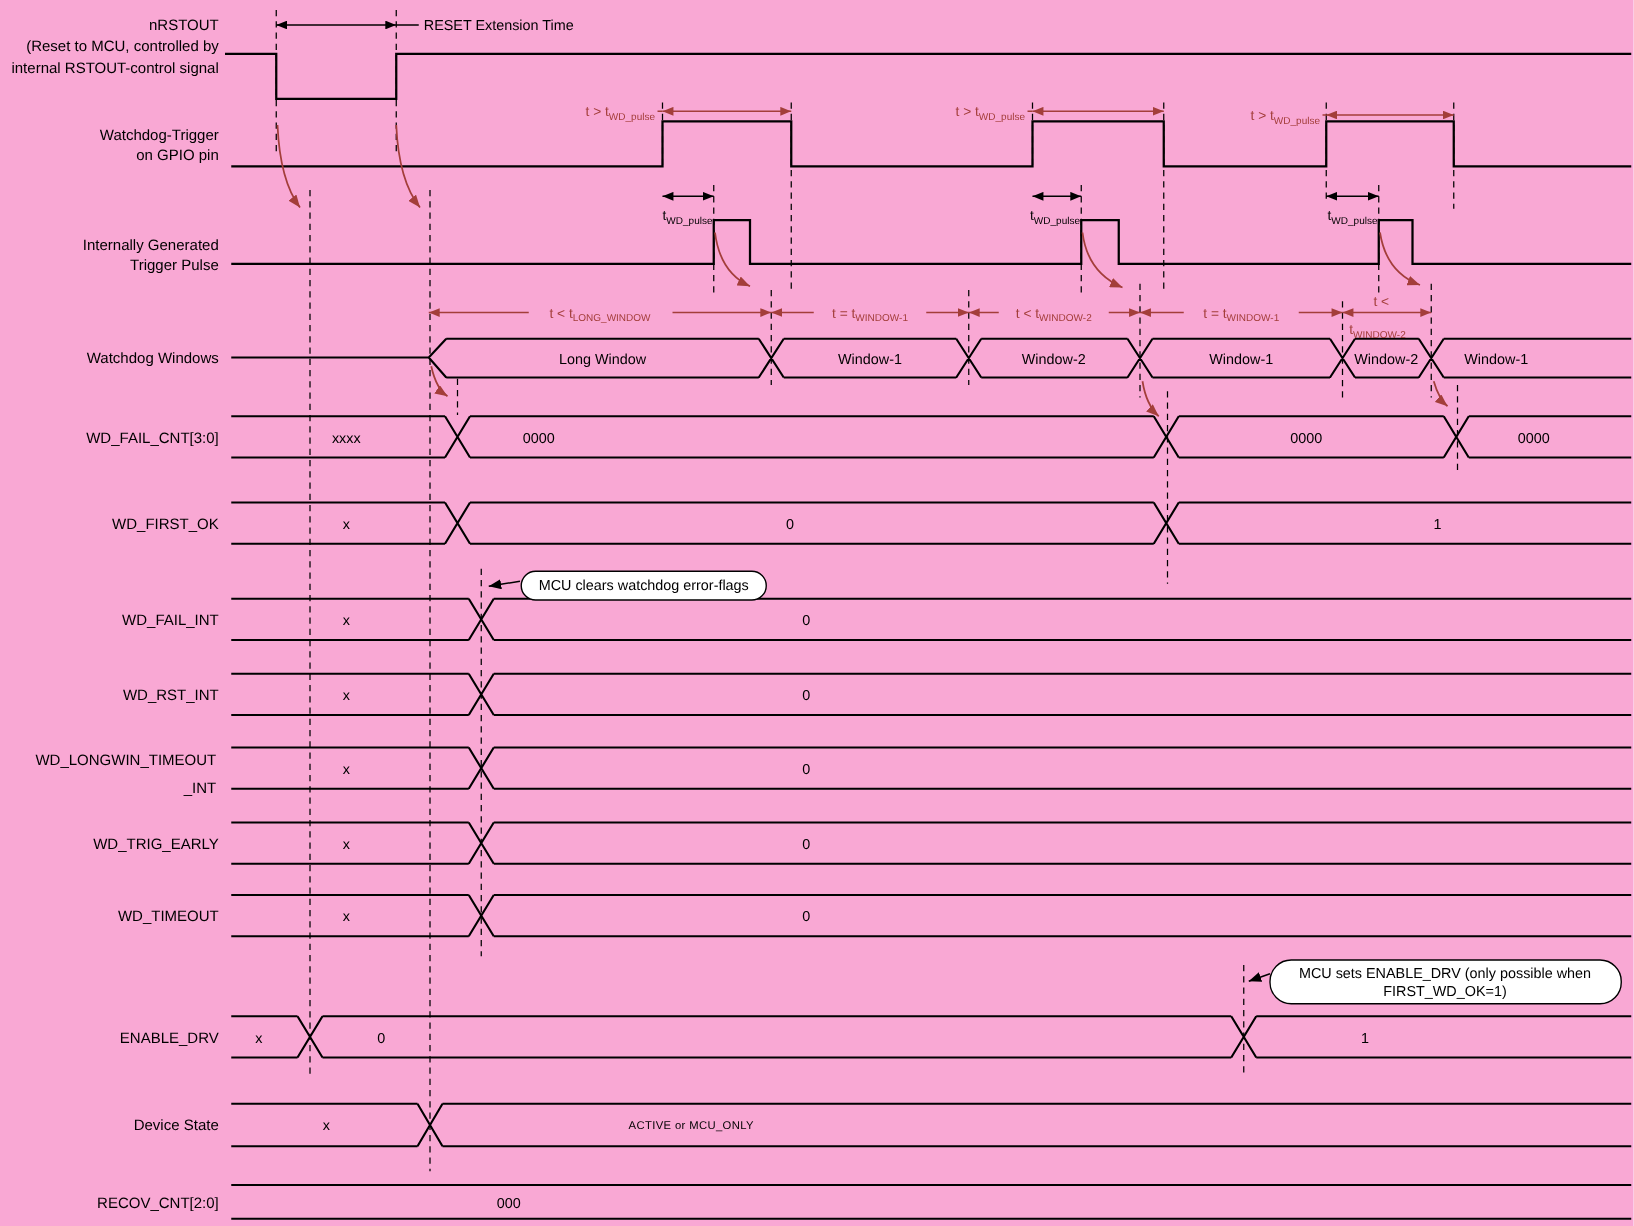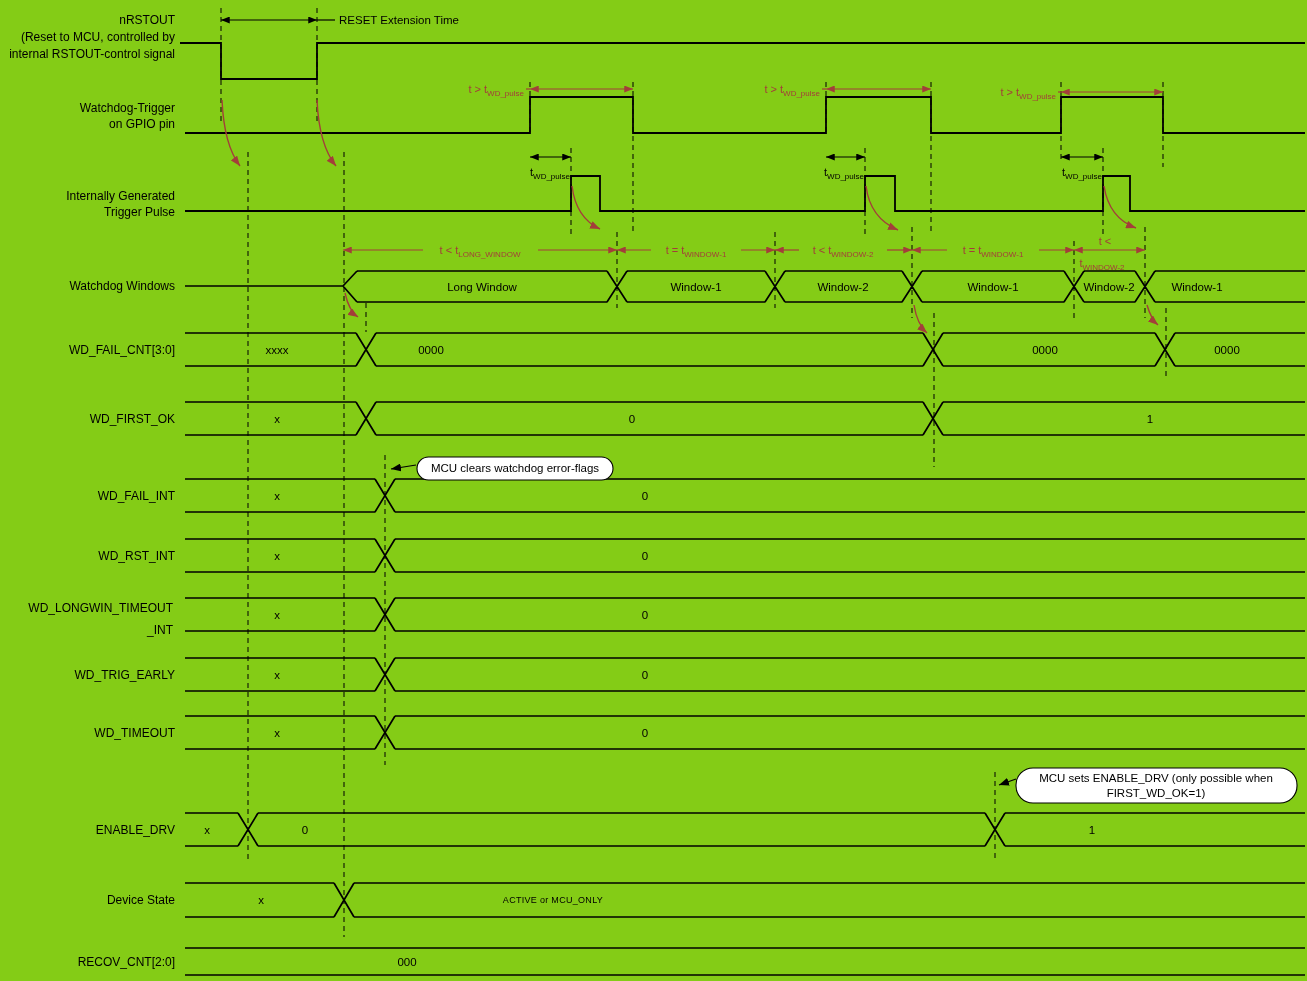--- a/index.html
+++ b/index.html
@@ -1,20 +1,20 @@
 <!DOCTYPE html>
 <html style="--line-color: #000000; --annotation-color: #a33e3a;"><head>
 <meta charset="utf-8">
 <style>
   :root{
     --line-color:#000000;
     --annotation-color:#a33e3a;
   }
   html,body{margin:0;padding:0;background:#ffffff;}
-  .stage{position:relative;width:1307px;height:981px;background:#84cc16;overflow:hidden;}
+  .stage{position:relative;width:1307px;height:981px;background:#f9a8d4;overflow:hidden;}
   svg{display:block;}
   text{font-family:"Liberation Sans","DejaVu Sans",sans-serif;fill:var(--line-color);}
   .lbl{font-size:12px;text-anchor:end;}
   .val{font-size:11.5px;text-anchor:middle;}
   .seg{font-size:11.5px;text-anchor:middle;}
   .ann{font-size:11.5px;}
   .small{font-size:9px;text-anchor:middle;letter-spacing:.3px;}
   .dim{font-size:11px;}
   .sub{font-size:8px;}
   .red{fill:var(--annotation-color);}

